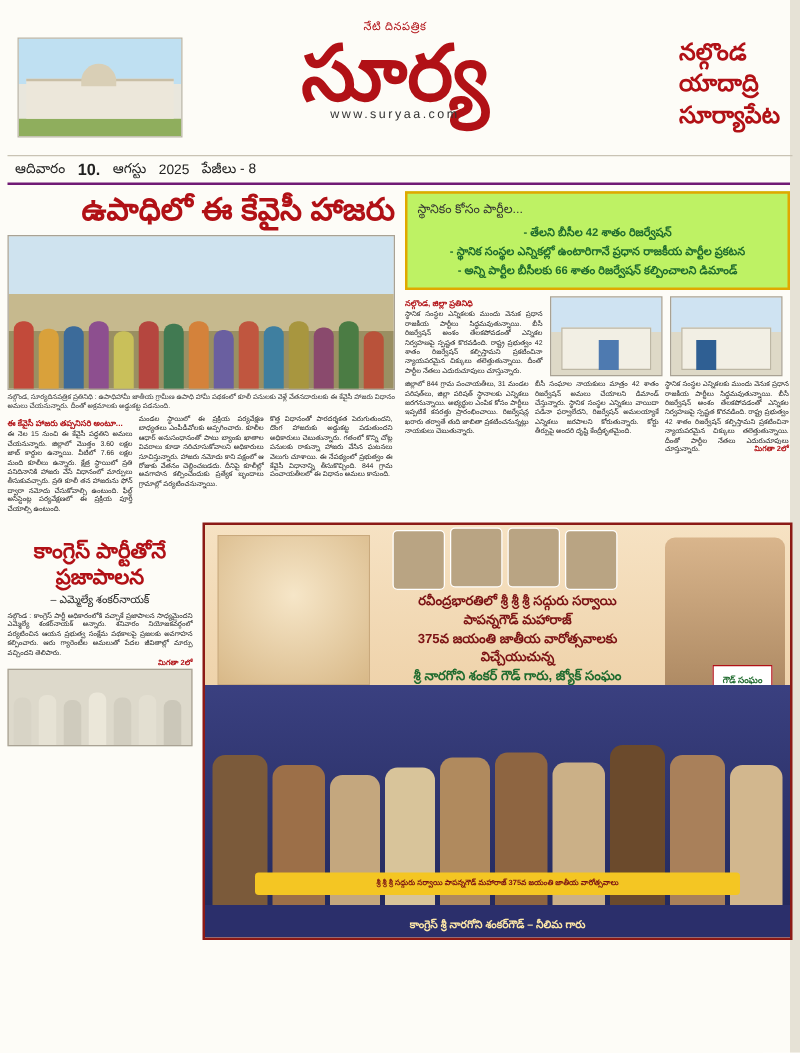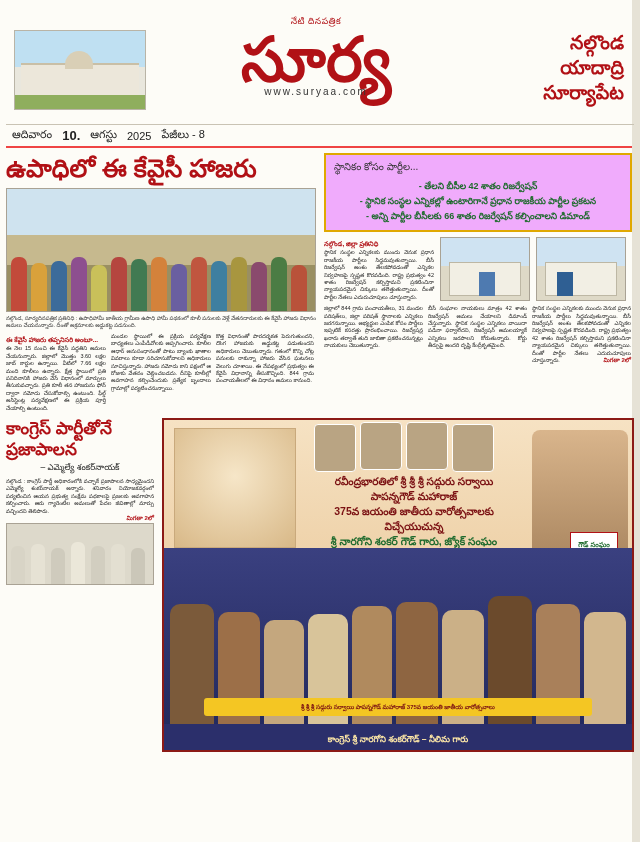--- a/index.html
+++ b/index.html
@@ -46,41 +46,41 @@
     font-size:9px;color:#b11116;letter-spacing:.5px;
   }
   .mast-big{
     font-size:62px;line-height:64px;color:#b11116;font-weight:bold;
     font-family:"Liberation Sans", sans-serif;
   }
   .mast-url{
     font-size:10px;color:#333;letter-spacing:2px;margin-top:-6px;
   }
   .mast-right{
-    position:absolute;right:10px;top:26px;text-align:right;color:#b11116;
+    position:absolute;right:10px;top:26px;color:#b11116;
     font-size:19px;font-weight:bold;line-height:25px;margin-left:24px;
   }
   .mast-edge{
     position:absolute;right:0;top:0;width:8px;height:842px;background:#e6e2d6;
   }
   .date-bar{
     display:flex;align-items:center;gap:10px;
     font-size:11px;color:#222;padding:3px 6px;
-    border-bottom:2px solid #ef4444;
+    border-bottom:2px solid #701a75;
   }
   .date-bar span{white-space:nowrap;}
   .date-bar .d-num{font-weight:bold;font-size:13px;}
   
   .toprow{
     display:flex;gap:8px;margin-top:5px;
   }
   .left-col{width:310px;}
   .right-col{width:308px;}
   .headline{
-    color:#b11116;font-size:25px;font-weight:bold;text-align:left;line-height:30px;
+    color:#b11116;font-size:25px;font-weight:bold;text-align:right;line-height:30px;
   }
   .subhead{
     color:#1a7a3c;font-size:12px;font-weight:bold;text-align:center;margin-top:4px;
   }
   .lead-photo{
     margin-top:5px;width:308px;height:122px;border:1px solid #a9a294;
     background:linear-gradient(#cfe3ef 0 38%, #c6b98e 38% 62%, #9a8f62 62% 100%);
     position:relative;overflow:hidden;
   }
   .crowd{position:absolute;bottom:0;left:0;width:100%;height:78px;}
@@ -89,21 +89,21 @@
   }
   .cap{
     font-size:5.5px;line-height:7px;color:#333;text-align:justify;margin-top:3px;
   }
   .cols3{display:flex;gap:5px;margin-top:4px;}
   .col{font-size:5.5px;line-height:7.4px;color:#222;text-align:justify;}
   .col.w1{width:100px}.col.w2{width:100px}.col.w3{width:98px}
   .redline{color:#b11116;font-weight:bold;font-size:6.5px;display:block;margin:3px 0 2px;}
   
   .yellowbox{
-    border:2px solid #e0a800;background:#f0abfc;padding:6px 8px;
+    border:2px solid #e0a800;background:#bef264;padding:6px 8px;
   }
   .yb-kicker{font-size:10px;color:#333;}
   .yb-head{color:#b11116;font-size:27px;font-weight:bold;text-align:center;line-height:32px;}
   .yb-bullets{margin-top:4px;}
   .yb-bullets div{
     font-size:9px;color:#1f6b2e;font-weight:bold;text-align:center;line-height:15px;
   }
   .rb-photos{display:flex;gap:6px;margin-top:5px;}
   .rb-photo{
     width:88px;height:62px;border:1px solid #a9a294;background:#e3e0d4;position:relative;overflow:hidden;
@@ -111,21 +111,21 @@
   .rb-photo.sky{background:linear-gradient(#cfe3f2 0 45%,#ded9c7 45% 100%);}
   .rb-photo .wall{position:absolute;bottom:4px;left:8px;right:8px;height:32px;background:#f2efe4;border:1px solid #bdb7a4;}
   .rb-photo .door{position:absolute;bottom:4px;left:38px;width:16px;height:24px;background:#4e7ab0;}
   .rb-cols{display:flex;gap:5px;margin-top:4px;}
   .rb-cols .c{width:99px;font-size:5.5px;line-height:7.4px;text-align:justify;color:#222;}
   .tag{display:inline-block;color:#b11116;font-size:6px;font-weight:bold;float:right;}
   
   .lower{display:flex;gap:8px;margin-top:6px;}
   .lower-left{width:148px;}
   .congress-title{
-    color:#b11116;font-size:17px;font-weight:bold;line-height:21px;text-align:left;margin-top:0;
+    color:#b11116;font-size:17px;font-weight:bold;line-height:21px;text-align:center;margin-top:12px;
   }
   .congress-sub{font-size:8.5px;color:#222;text-align:center;margin-top:2px;}
   .ll-text{font-size:5.5px;line-height:7.4px;color:#222;text-align:justify;margin-top:4px;}
   .ll-photo{margin-top:4px;width:146px;height:60px;border:1px solid #a9a294;background:#ddd9cb;position:relative;overflow:hidden;}
   
   .ad{
     width:468px;height:330px;border:2px solid #8c1a16;position:relative;overflow:hidden;
     background:linear-gradient(#f2d7b6,#e8c79d);
   }
   .ad-top{

